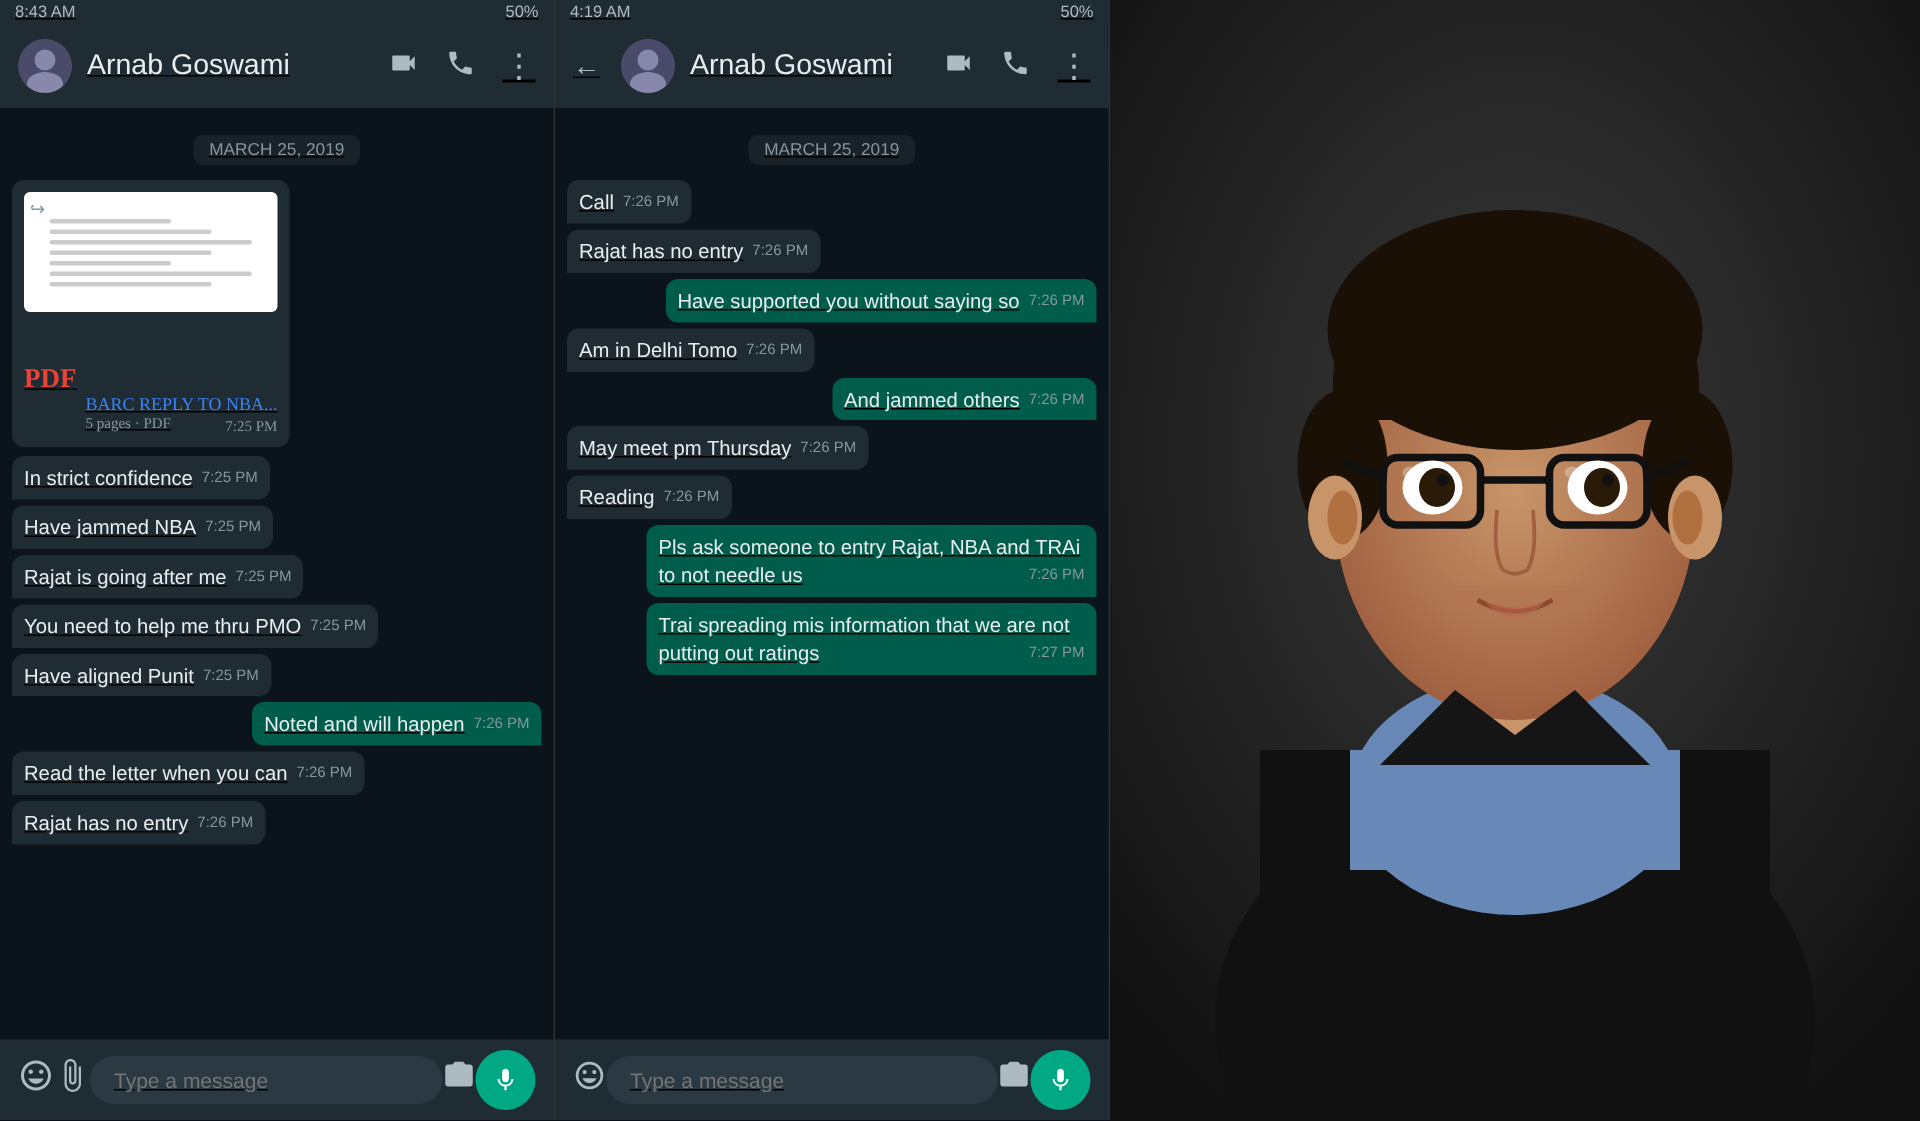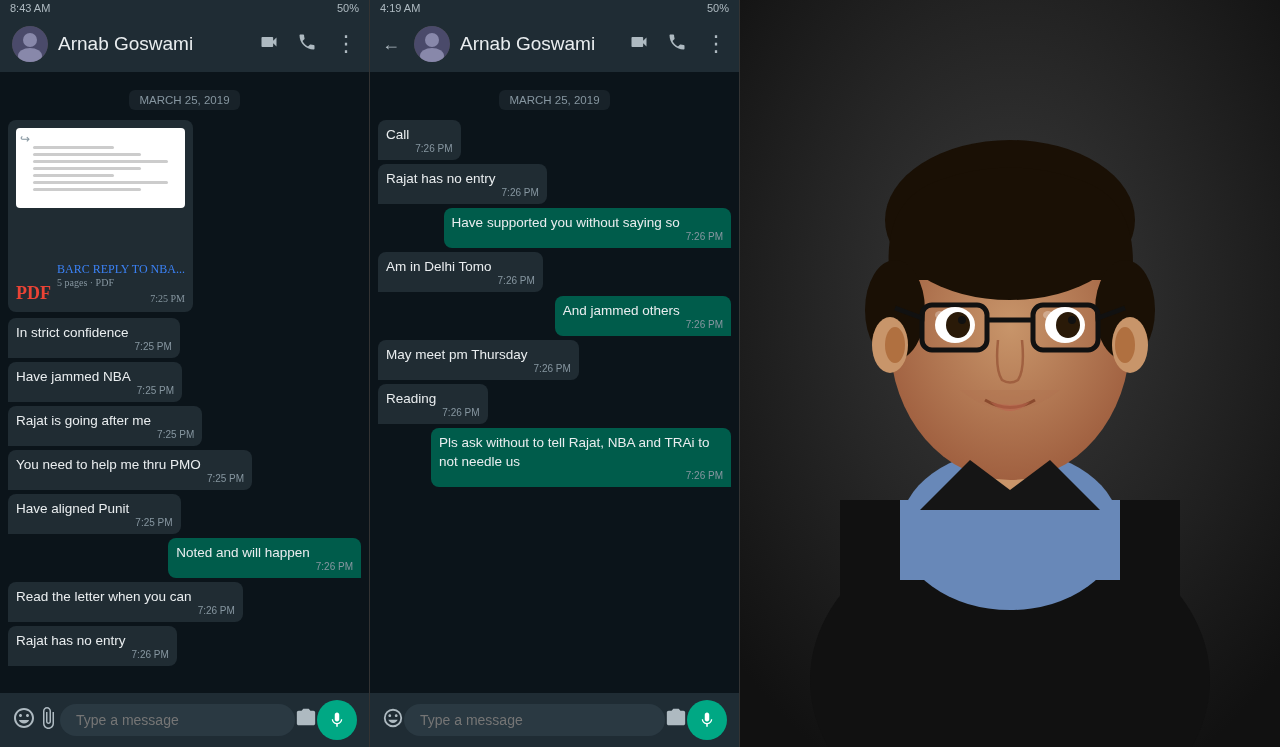--- a/index.html
+++ b/index.html
@@ -8,20 +8,21 @@
       height: 747px;
       overflow: hidden;
       display: flex;
       background: #000;
     }
 
     .main-container {
       display: flex;
       width: 1280px;
       height: 600px;
+      text-decoration: underline;
     }
 
     
     .chat-panel-left {
       width: 370px;
       height: 747px;
       background: #1a1a2e;
       display: flex;
       flex-direction: column;
       border-right: 1px solid #333;
@@ -164,21 +165,21 @@
       font-family: -apple-system, BlinkMacSystemFont, 'Segoe UI', sans-serif;
       line-height: 1.4;
       position: relative;
     }
 
     .msg-time {
       color: #8696a0;
       font-size: 10px;
       margin-left: 6px;
       float: right;
-      margin-top: 16px;
+      margin-top: 2px;
     }
 
     
     .pdf-attachment {
       background: #202c33;
       border-radius: 8px;
       padding: 8px;
       max-width: 250px;
       align-self: flex-start;
       margin-bottom: 2px;
@@ -217,21 +218,21 @@
     .pdf-forward-icon {
       position: absolute;
       top: 4px;
       left: 4px;
       color: #8696a0;
       font-size: 12px;
     }
 
     .pdf-info {
       display: flex;
-      align-items: flex-end;
+      align-items: center;
       gap: 6px;
     }
 
     .pdf-icon {
       color: #ea4335;
       font-size: 18px;
       font-weight: bold;
     }
 
     .pdf-label {
@@ -509,24 +510,28 @@
         <span>May meet pm Thursday</span>
         <span class="msg-time">7:26 PM</span>
       </div>
 
       <div class="msg-received">
         <span>Reading</span>
         <span class="msg-time">7:26 PM</span>
       </div>
 
       <div class="msg-sent">
-        <span>Pls ask without to tell Rajat, NBA and TRAi to not needle us</span>
-        <span class="msg-time">7:26 PM</span>
-      </div>
-
+        <span>Pls ask someone to entry Rajat, NBA and TRAi to not needle us</span>
+        <span class="msg-time">7:26 PM</span>
+      </div>
+
+      <div class="msg-sent">
+        <span>Trai spreading mis information that we are not putting out ratings</span>
+        <span class="msg-time">7:27 PM</span>
+      </div>
 
     </div>
 
     <div class="wa-input-bar">
       <span class="wa-input-icon">
         <svg width="22" height="22" viewBox="0 0 24 24" fill="#aebac1">
             <path d="M12 2a10 10 0 1 0 0 20A10 10 0 0 0 12 2zm0 18a8 8 0 1 1 0-16 8 8 0 0 1 0 16zm-3.5-9c.83 0 1.5-.67 1.5-1.5S9.33 8 8.5 8 7 8.67 7 9.5 7.67 11 8.5 11zm7 0c.83 0 1.5-.67 1.5-1.5S16.33 8 15.5 8 14 8.67 14 9.5s.67 1.5 1.5 1.5zm-3.5 6.5c2.33 0 4.31-1.46 5.11-3.5H6.89c.8 2.04 2.78 3.5 5.11 3.5z"></path>
           </svg>
       </span>
       <input class="wa-input" type="text" placeholder="Type a message" style="">

